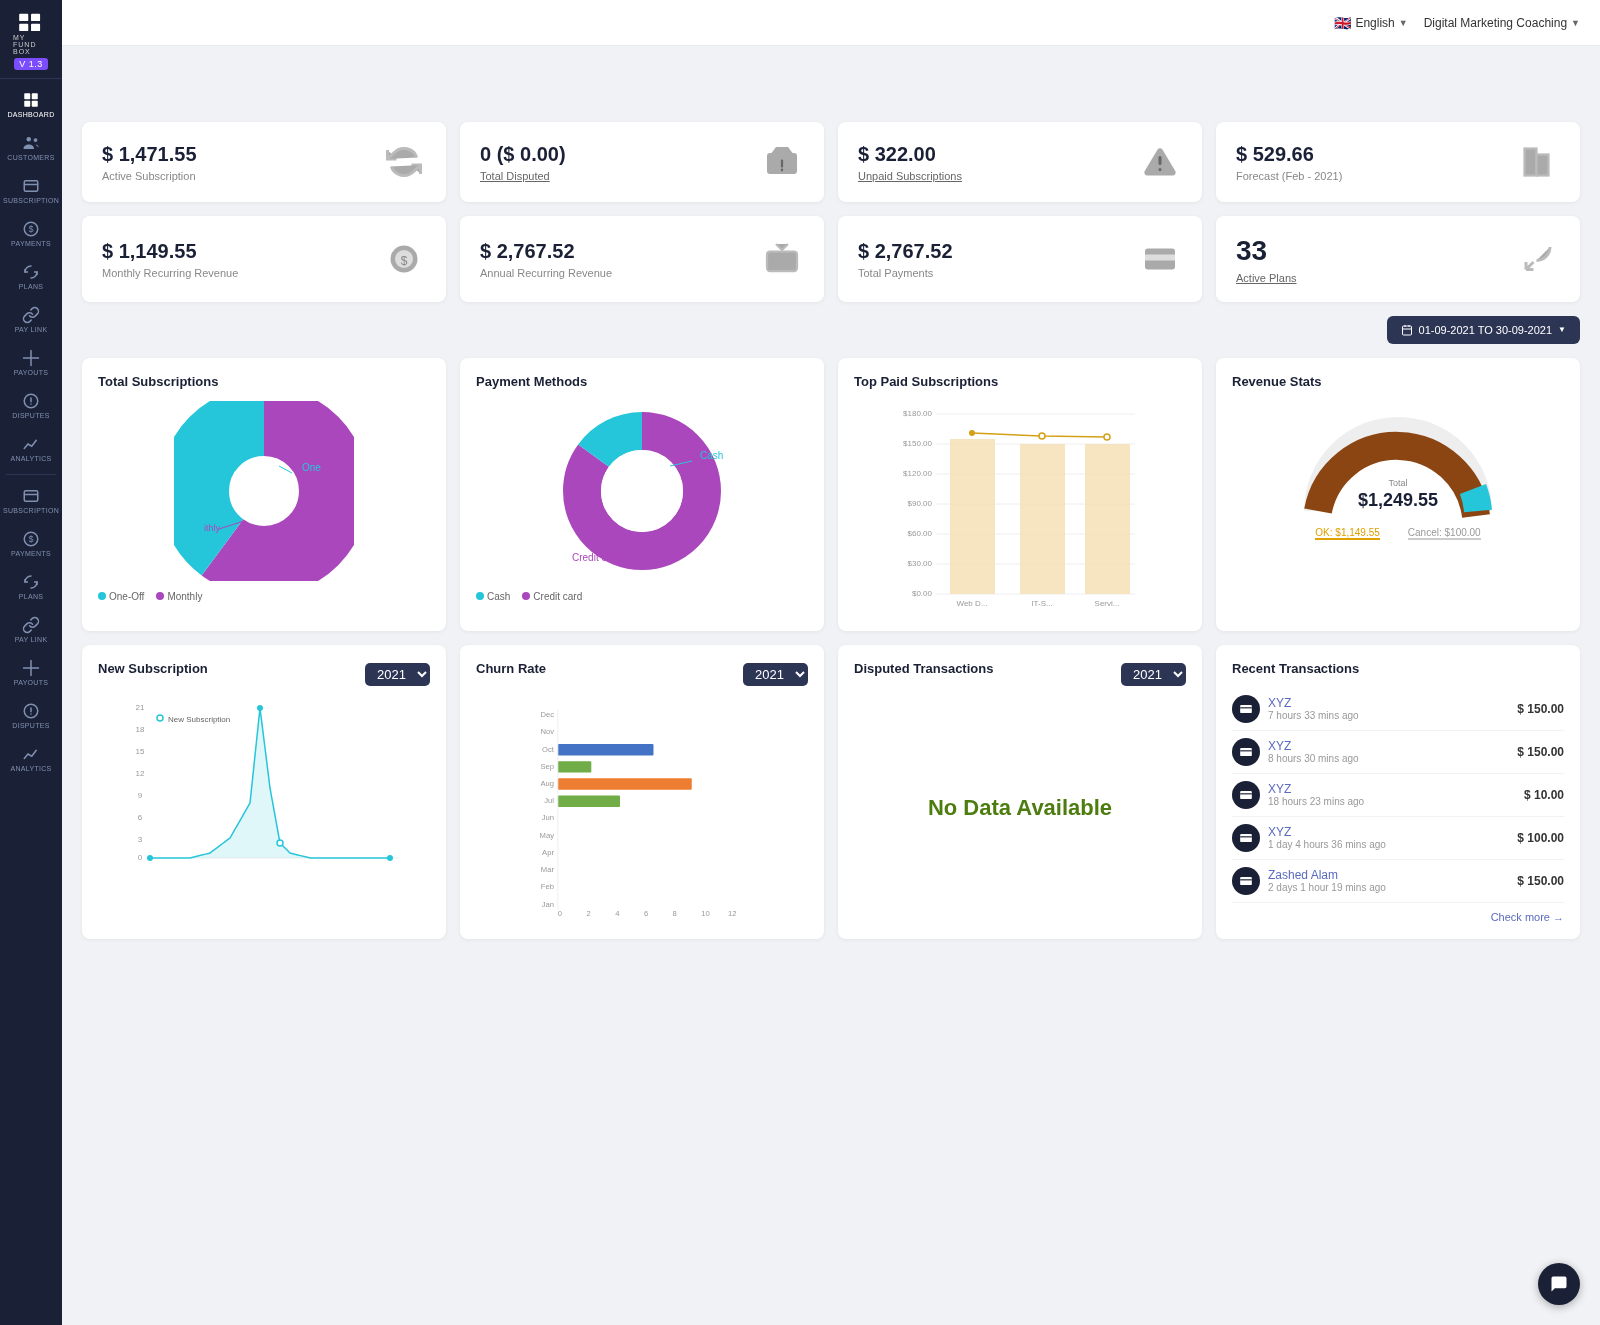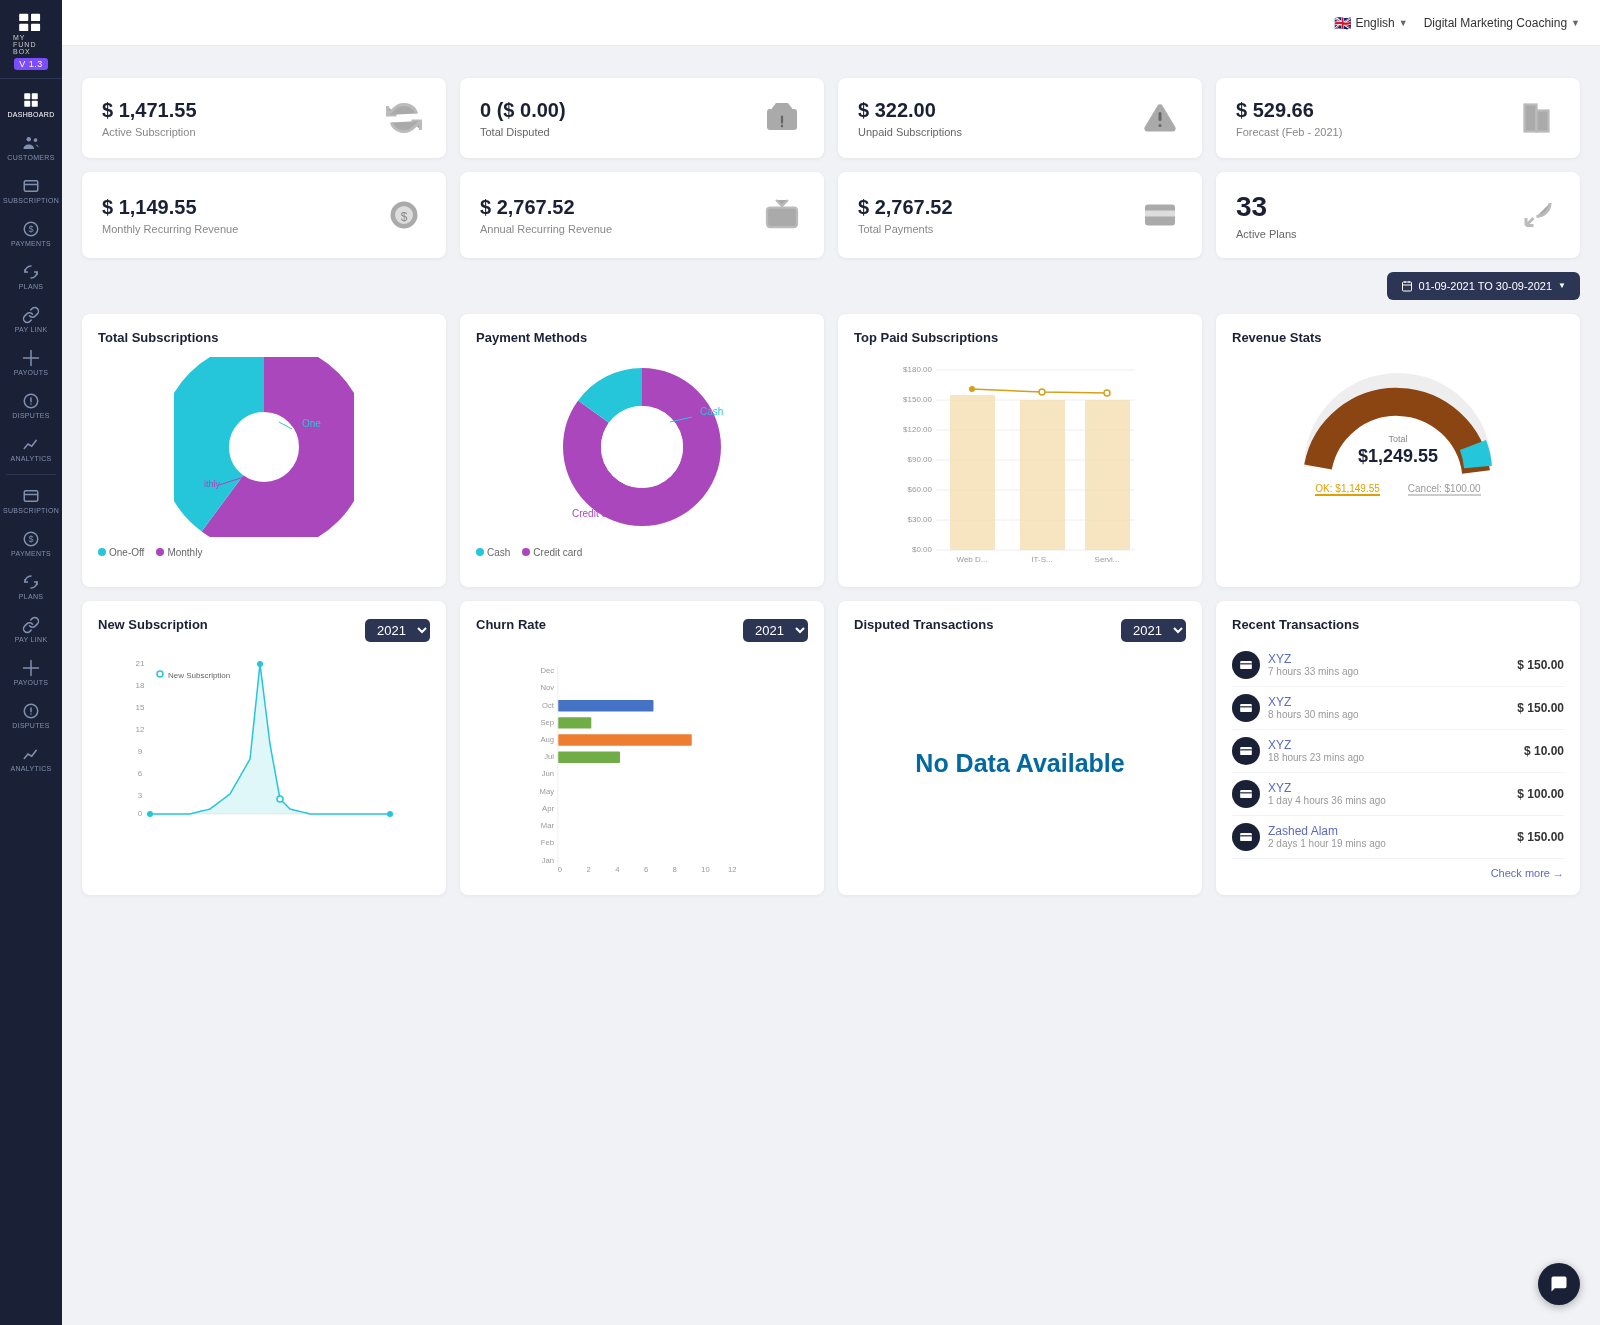--- a/index.html
+++ b/index.html
@@ -90,20 +90,21 @@
     .main-content {
       flex: 1;
       display: flex;
       flex-direction: column;
       overflow: hidden;
     }
     .content-area {
       flex: 1;
       overflow-y: auto;
       padding: 32px 20px;
+      margin-top: 44px;
     }
 
     
     .stats-grid {
       display: grid;
       grid-template-columns: repeat(4, 1fr);
       gap: 14px;
       margin-bottom: 14px;
     }
     .stat-card {
@@ -122,20 +123,21 @@
       color: #1a2035;
       line-height: 1.2;
     }
     .stat-card-label {
       font-size: 11px;
       color: #888;
       margin-top: 4px;
     }
     .stat-card-label a, .stat-link {
       color: #666;
+      text-decoration: underline;
       cursor: pointer;
     }
     .stat-card-icon {
       width: 44px;
       height: 44px;
       display: flex;
       align-items: center;
       justify-content: center;
       color: #555;
     }
@@ -294,23 +296,23 @@
       width: 100%;
       height: 220px;
     }
 
     
     .no-data {
       display: flex;
       align-items: center;
       justify-content: center;
       height: 220px;
-      font-size: 25px;
+      font-size: 22px;
       font-weight: 700;
-      color: #0369a1;
+      color: #4d7c0f;
     }
 
     
     .chat-bubble {
       position: fixed;
       bottom: 20px;
       right: 20px;
       width: 42px;
       height: 42px;
       background: #1a2035;

